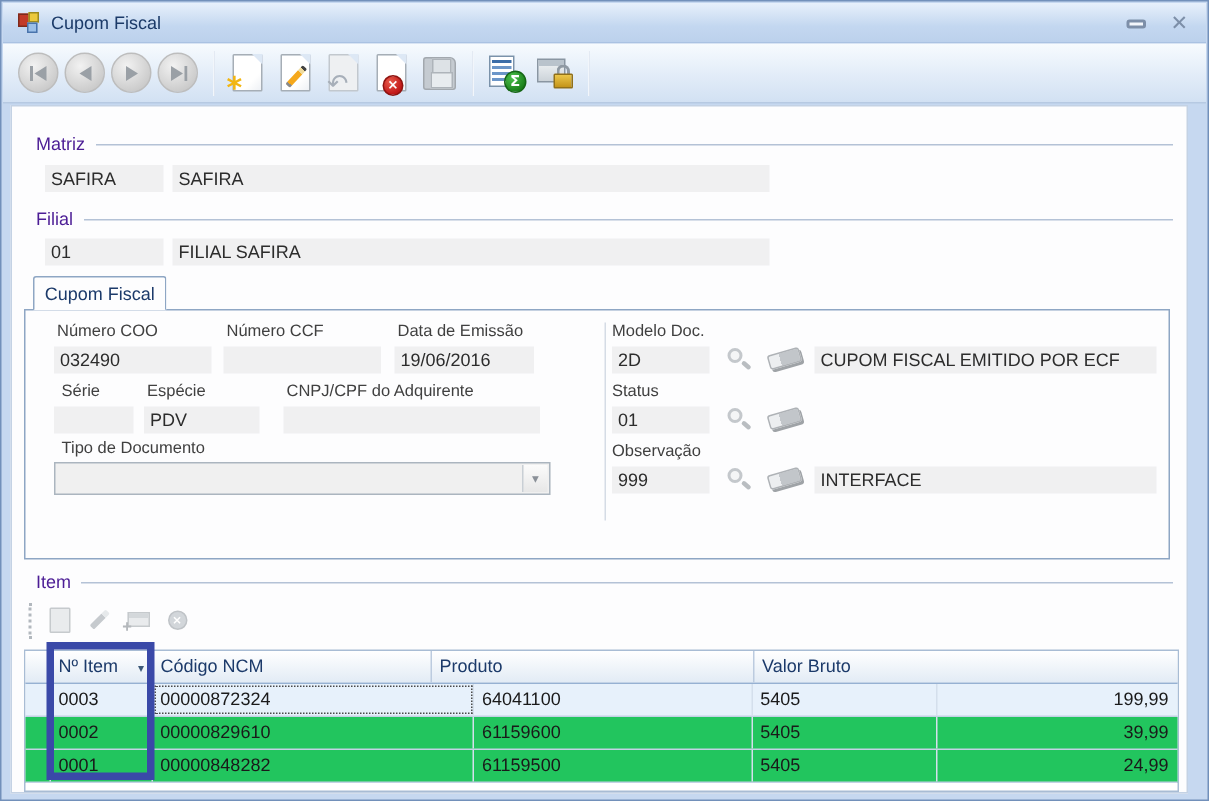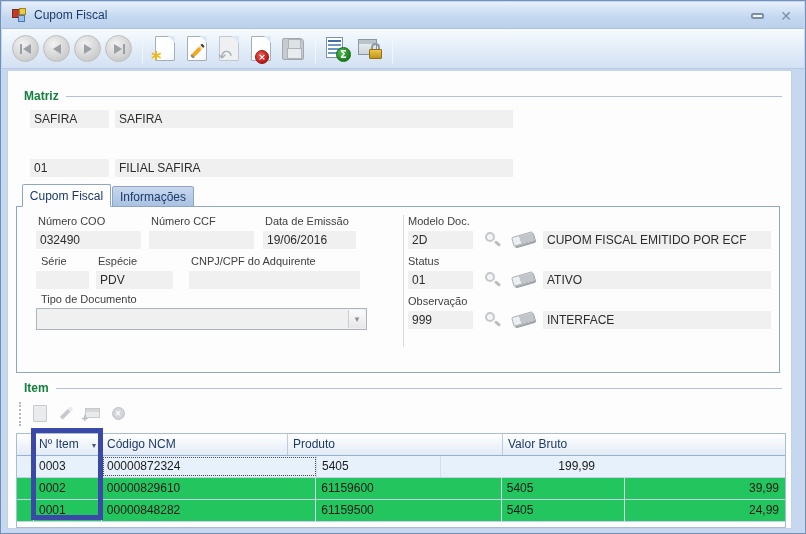--- a/index.html
+++ b/index.html
@@ -60,21 +60,21 @@
   .lockwin .frame::before { content:""; position:absolute; left:0; top:0; right:0; height:4px; background:#b9c3cc; }
   .lockwin .shackle { position:absolute; right:2px; top:6px; width:9px; height:8px;
                       border:2px solid #8f99a3; border-bottom:none; border-radius:5px 5px 0 0; }
   .lockwin .body { position:absolute; right:0; top:12px; width:13px; height:10px;
                    background:linear-gradient(#ecc64a,#c49418); border:1px solid #91701a; border-radius:1px; }
 
   
   .content { position:absolute; left:6px; top:69px; width:785px; height:459px;
              background:#fdfdfe; border:1px solid #c4d2e4; }
   .group-head { position:absolute; display:flex; align-items:center; }
-  .group-label { font-size:12px; font-weight:bold; color:#15803d; white-space:nowrap; }
+  .group-label { font-size:12px; font-weight:normal; color:#4c1d95; white-space:nowrap; }
   .group-rule { flex:1; height:1px; background:#b4c2d6; margin-left:7px; }
   .vbox { position:absolute; height:18px; background:#f0f0f1; font-size:12px; color:#2c2c2c;
           padding:2px 4px 0 4px; overflow:hidden; white-space:nowrap; }
   .flabel { position:absolute; font-size:11px; color:#404040; white-space:nowrap; }
 
   
   .tab { position:absolute; top:113px; height:23px; font-size:12px; color:#1c3a6a;
          display:flex; align-items:center; justify-content:center;
          border:1px solid #8ea6c4; border-radius:2px 2px 0 0; }
   .tab.active { background:#fdfdfe; border-bottom:1px solid #fdfdfe; z-index:3; }
@@ -222,25 +222,28 @@
 
   <div class="content">
 
     <div class="group-head" style="left:16px; top:18px; width:758px;">
       <span class="group-label">Matriz</span>
       <span class="group-rule"></span>
     </div>
     <div class="vbox" style="left:22px; top:39px; width:79px;">SAFIRA</div>
     <div class="vbox" style="left:107px; top:39px; width:398px;">SAFIRA</div>
 
+    <div class="group-head" style="left:16px; top:68px; width:758px;">
+      <span class="group-label">Filial</span>
+      <span class="group-rule"></span>
+    </div>
     <div class="vbox" style="left:22px; top:88px; width:79px;">01</div>
     <div class="vbox" style="left:107px; top:88px; width:398px;">FILIAL SAFIRA</div>
 
     <div class="tab active" style="left:14px; width:89px;">Cupom Fiscal</div>
-    <div class="tab inactive" style="left:104px; width:82px;">Informações</div>
 
     <div class="panel">
       <div class="flabel" style="left:21px; top:8px;">Número COO</div>
       <div class="flabel" style="left:134px; top:8px;">Número CCF</div>
       <div class="flabel" style="left:248px; top:8px;">Data de Emissão</div>
       <div class="vbox" style="left:19px;  top:24px; width:105px;">032490</div>
       <div class="vbox" style="left:132px; top:24px; width:105px;"></div>
       <div class="vbox" style="left:246px; top:24px; width:93px;">19/06/2016</div>
 
       <div class="flabel" style="left:24px; top:48px;">Série</div>
@@ -271,21 +274,20 @@
 
       <div class="flabel" style="left:391px; top:48px;">Status</div>
       <div class="vbox" style="left:391px; top:64px; width:65px;">01</div>
       <div class="mag" style="left:464px; top:64px;">
           <div class="lens"></div>
           <div class="handle"></div>
         </div>
       <div class="eraser" style="left:494px; top:62px;">
           <div class="bar"></div>
         </div>
-      <div class="vbox" style="left:526px; top:64px; width:228px;">ATIVO</div>
 
       <div class="flabel" style="left:391px; top:88px;">Observação</div>
       <div class="vbox" style="left:391px; top:104px; width:65px;">999</div>
       <div class="mag" style="left:464px; top:104px;">
           <div class="lens"></div>
           <div class="handle"></div>
         </div>
       <div class="eraser" style="left:494px; top:102px;">
           <div class="bar"></div>
         </div>
@@ -320,20 +322,21 @@
         </div>
         <div class="g-cell c3">Código NCM</div>
         <div class="g-cell c2">Produto</div>
         <div class="g-cell c5">Valor Bruto</div>
       </div>
 
       <div class="g-row g-body-row sel">
         <div class="g-cell c0"></div>
         <div class="g-cell c1">0003</div>
         <div class="g-cell c2 focus-cell">00000872324</div>
+        <div class="g-cell c3">64041100</div>
         <div class="g-cell c4">5405</div>
         <div class="g-cell c5 num">199,99</div>
       </div>
 
       <div class="g-row g-body-row">
         <div class="g-cell c0"></div>
         <div class="g-cell c1">0002</div>
         <div class="g-cell c2">00000829610</div>
         <div class="g-cell c3">61159600</div>
         <div class="g-cell c4">5405</div>

